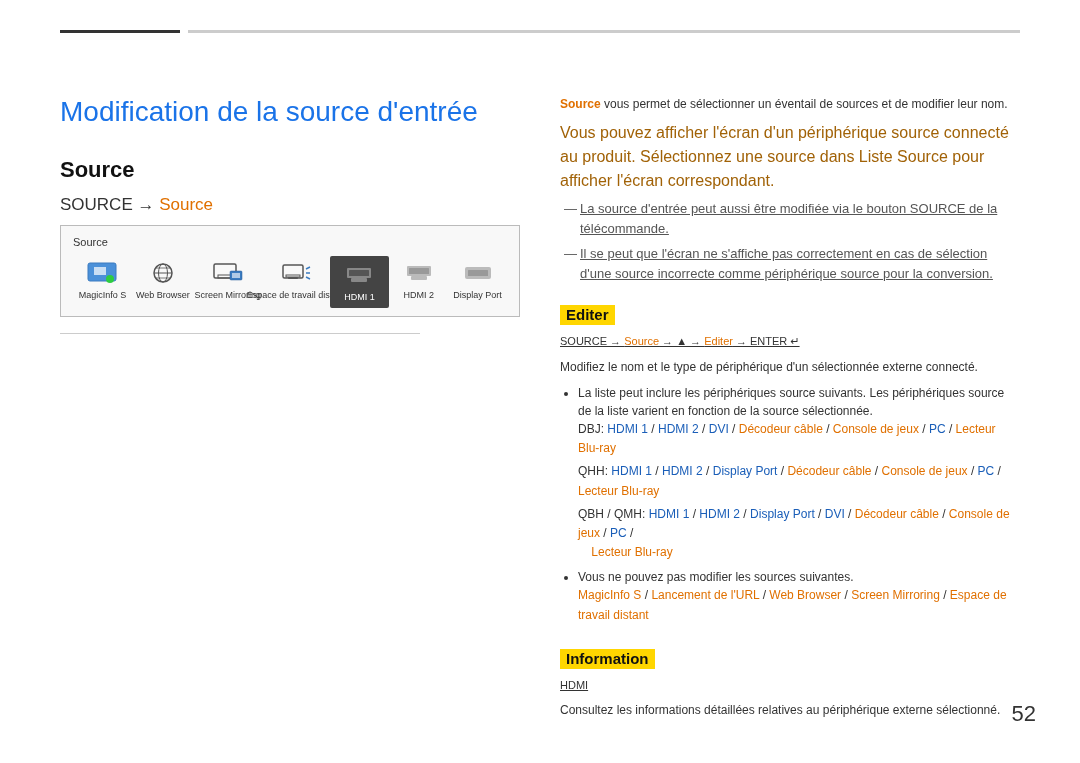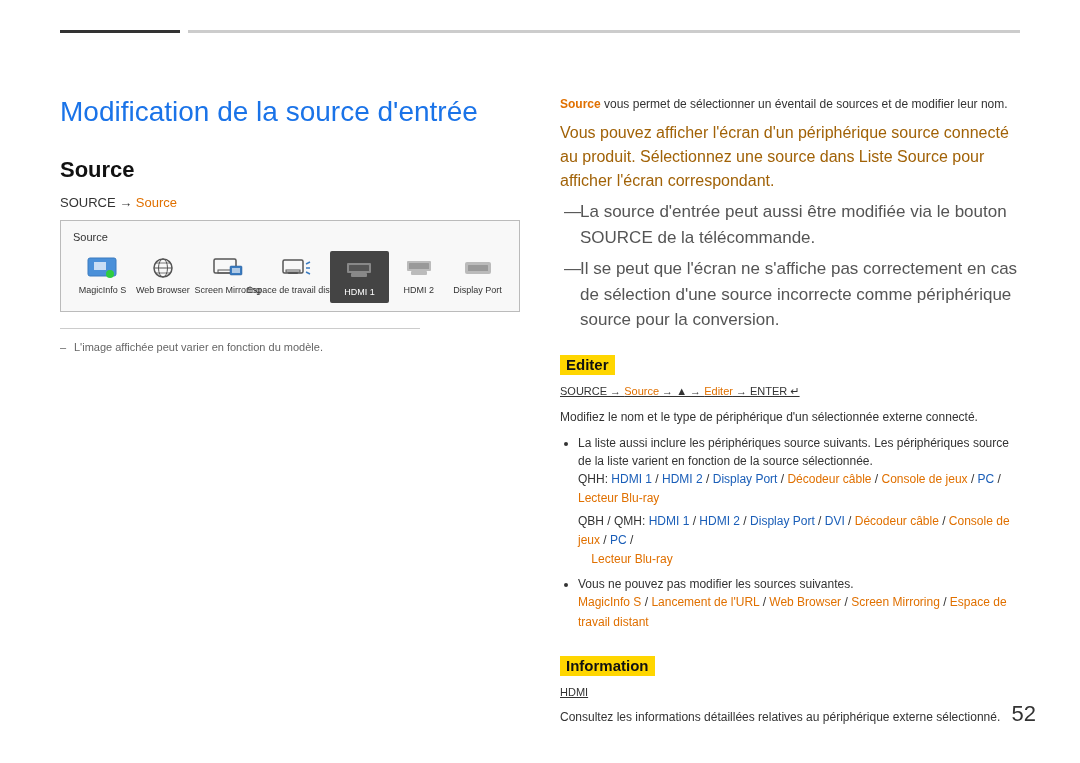--- a/index.html
+++ b/index.html
@@ -62,21 +62,21 @@
     }
 
     .section-title {
       font-size: 22px;
       font-weight: 700;
       color: #111;
       margin-bottom: 12px;
     }
 
     .source-path {
-      font-size: 13px;
+      font-size: 17px;
       color: #333;
       margin-bottom: 10px;
       margin-top: 8px;
     }
     .source-path .orange { color: #e07000; }
 
     
     .source-panel {
       border: 1px solid #bbb;
       background: #f8f8f8;
@@ -163,26 +163,27 @@
     .right-intro .orange { color: #e07000; font-weight: 600; }
 
     .right-sub {
       font-size: 16px;
       color: #a16207;
       margin-bottom: 6px;
       line-height: 1.5;
     }
 
     .note-indent {
-      font-size: 17px;
+      font-size: 13px;
       color: #555;
       padding-left: 20px;
       margin-bottom: 6px;
       position: relative;
       line-height: 1.5;
+      text-decoration: underline;
     }
     .note-indent::before {
       content: '—';
       position: absolute;
       left: 4px;
     }
 
     
     .section-heading-yellow {
       display: inline-block;
@@ -347,23 +348,20 @@
               </svg>
             </div>
             <span class="icon-label">Display Port</span>
           </div>
 
         </div>
       </div>
 
       <hr class="left-divider">
 
-      <div class="note">
-        <span>L'image affichée peut varier en fonction du modèle.</span>
-      </div>
     </div>
 
     <div class="right-col">
       <p class="right-intro">
         <span class="orange">Source</span><span> vous permet de sélectionner un éventail de sources et de modifier leur nom.</span>
       </p>
       <p class="right-sub">Vous pouvez afficher l'écran d'un périphérique source connecté au produit. Sélectionnez une source dans Liste Source pour afficher l'écran correspondant.</p>
 
       <div class="note-indent">
         <span>La source d'entrée peut aussi être modifiée via le bouton SOURCE de la télécommande.</span>
@@ -376,22 +374,25 @@
       <div class="section-heading-yellow">Editer</div>
 
       <div class="source-path2">
         SOURCE → <span class="orange">Source</span> → ▲ → <span class="orange">Editer</span> → ENTER ↵
       </div>
 
       <p class="sub-desc">Modifiez le nom et le type de périphérique d'un sélectionnée externe connecté.</p>
 
       <ul class="bullet-list">
         <li>
-          <span>La liste aussi inclure les périphériques source suivants. Les périphériques source de la liste varient en fonction de la source sélectionnée.</span>
+          <span>La liste peut inclure les périphériques source suivants. Les périphériques source de la liste varient en fonction de la source sélectionnée.</span>
           <br>
+          <div class="link-line">
+            DBJ: <span class="link-blue">HDMI 1</span> / <span class="link-blue">HDMI 2</span> / <span class="link-blue">DVI</span> / <span class="link-orange">Décodeur câble</span> / <span class="link-orange">Console de jeux</span> / <span class="link-blue">PC</span> / <span class="link-orange">Lecteur Blu-ray</span>
+          </div>
           <div class="link-line">
             QHH: <span class="link-blue">HDMI 1</span> / <span class="link-blue">HDMI 2</span> / <span class="link-blue">Display Port</span> / <span class="link-orange">Décodeur câble</span> / <span class="link-orange">Console de jeux</span> / <span class="link-blue">PC</span> / <span class="link-orange">Lecteur Blu-ray</span>
           </div>
           <div class="link-line">
             QBH / QMH: <span class="link-blue">HDMI 1</span> / <span class="link-blue">HDMI 2</span> / <span class="link-blue">Display Port</span> / <span class="link-blue">DVI</span> / <span class="link-orange">Décodeur câble</span> / <span class="link-orange">Console de jeux</span> / <span class="link-blue">PC</span> / <br>&nbsp;&nbsp;&nbsp;&nbsp;<span class="link-orange">Lecteur Blu-ray</span>
           </div>
         </li>
         <li>
           <span>Vous ne pouvez pas modifier les sources suivantes.</span>
           <br>

